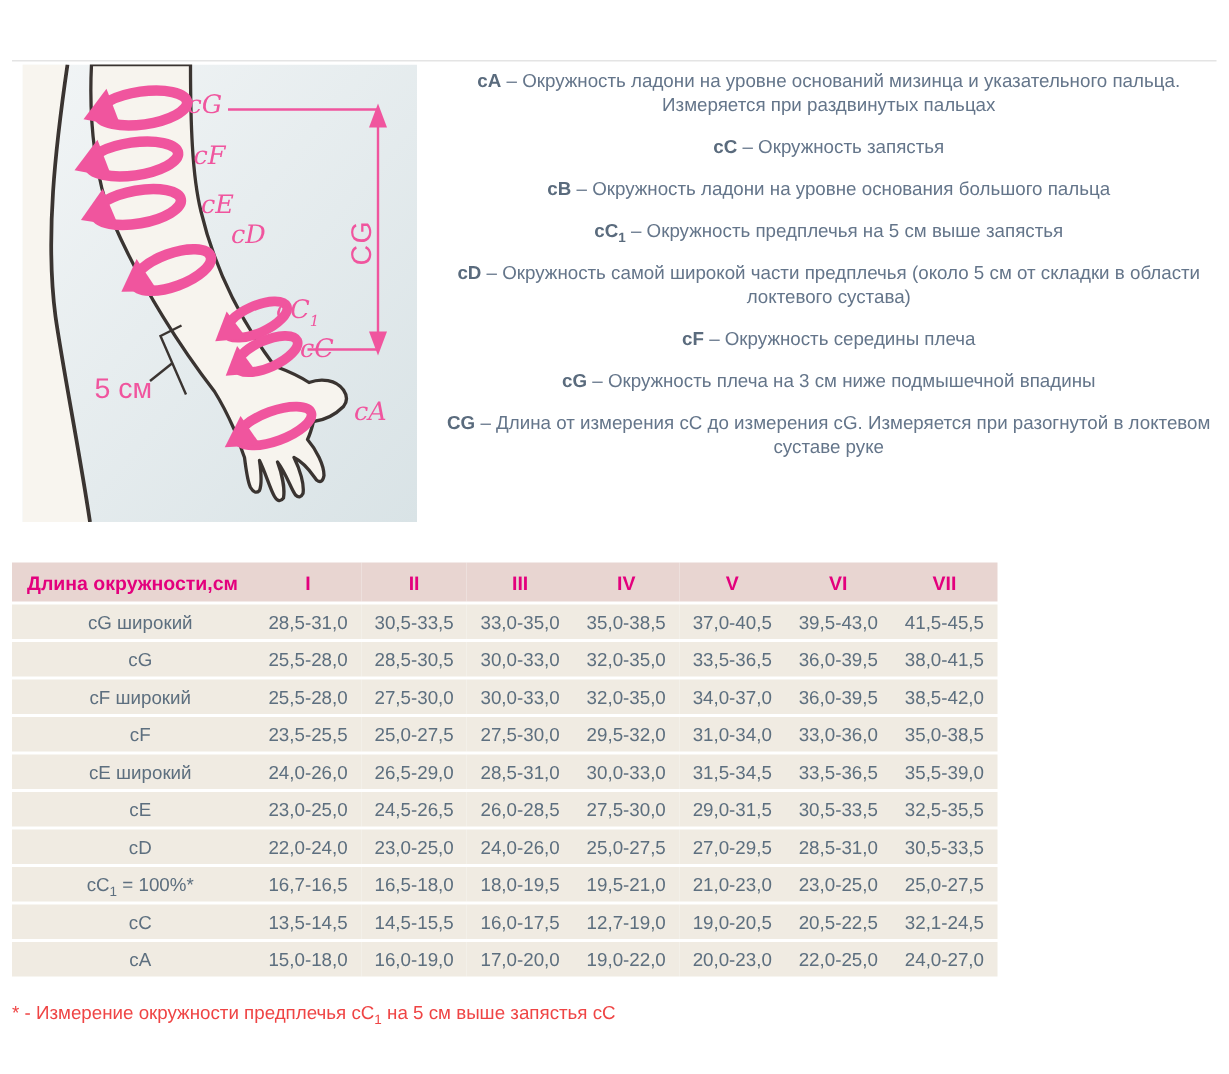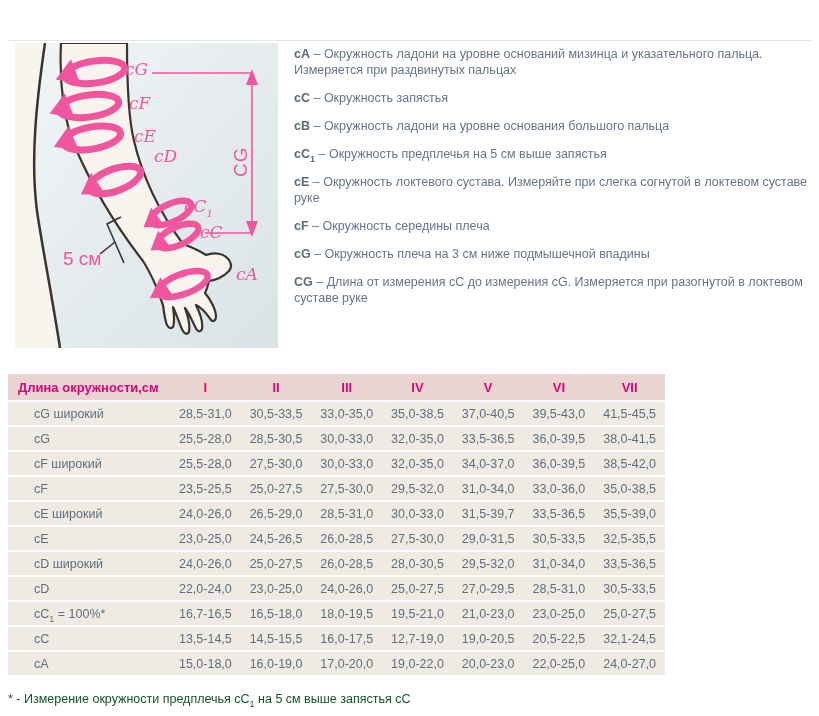--- a/index.html
+++ b/index.html
@@ -11,21 +11,21 @@
   .page{position:relative;width:819px;height:716px;}
   .top-divider{
     margin:40px 8px 0 8px;
     border-top:1px solid #e4e4e4;height:0;
   }
   .content-row{
     display:flex;align-items:flex-start;
     padding:2px 8px 0 15px;gap:16px;
   }
   .illustration-box{flex:0 0 auto;}
-  .descriptions{flex:1 1 auto;padding-top:3px;min-width:0;}
+  .descriptions{flex:1 1 auto;padding-top:3px;min-width:0;text-align:center;}
   .desc{
     margin:0 0 12px 0;
     font-size:12.5px;line-height:16px;color:#64758a;
   }
   .desc b{font-weight:bold;color:#5a6b7d;}
   .desc sub, .row-label sub, .footnote sub{font-size:9px;line-height:0;}
   
   .size-table{
     width:657px;margin:20px 8px 0 8px;
     border-collapse:separate;border-spacing:0 2px;
@@ -34,30 +34,30 @@
   }
   .size-table thead th{
     background:#e8d5d1;color:#e3007d;font-weight:bold;
     height:26px;padding:0;
   }
   .size-table th.corner{
     width:152px;text-align:left;padding-left:10px;font-size:13px;
   }
   .size-table thead th.size-col{text-align:center;font-size:13px;}
   .size-table tbody th.row-label{
-    background:#f0ebe2;font-weight:normal;text-align:left;
-    padding-left:26px;height:21px;
+    background:#f0ebe2;font-weight:normal;text-align:center;
+    padding-left:10px;height:21px;
   }
   .size-table tbody td{
     background:#f0ebe2;text-align:center;height:21px;padding:0;
   }
   
   .footnotes{margin:14px 0 0 8px;}
   .footnote{
-    margin:0 0 13px 0;font-size:12.5px;line-height:16px;color:#14532d;
+    margin:0 0 13px 0;font-size:12.5px;line-height:16px;color:#ef4444;
   }
   
   .il-label{font:italic 17px "DejaVu Serif",serif;fill:#f0559e;}
   .il-label .sub{font-size:10px;}
   .il-cm{font:19px "Liberation Sans",sans-serif;fill:#f0559e;}
   .il-cg{font:19px "Liberation Sans",sans-serif;fill:#f0559e;letter-spacing:1px;}
 </style>
 </head>
 <body>
 
@@ -142,21 +142,21 @@
         <text class="il-label" x="221" y="237">cA</text>
         <text class="il-cm" x="48" y="222">5 см</text>
       </svg>
     </div>
 
     <div class="descriptions">
         <p class="desc"><b><span>cA</span></b> <span>– Окружность ладони на уровне оснований мизинца и указательного пальца. Измеряется при раздвинутых пальцах</span></p>
         <p class="desc"><b><span>cC</span></b> <span>– Окружность запястья</span></p>
         <p class="desc"><b><span>cB</span></b> <span>– Окружность ладони на уровне основания большого пальца</span></p>
         <p class="desc"><b><span>cC</span><sub>1</sub></b> <span>– Окружность предплечья на 5 см выше запястья</span></p>
-        <p class="desc"><b><span>cE</span></b> <span>– Окружность локтевого сустава. Измеряйте при слегка согнутой в локтевом суставе руке</span></p>
+        <p class="desc"><b><span>cD</span></b> <span>– Окружность самой широкой части предплечья (около 5 см от складки в области локтевого сустава)</span></p>
         <p class="desc"><b><span>cF</span></b> <span>– Окружность середины плеча</span></p>
         <p class="desc"><b><span>cG</span></b> <span>– Окружность плеча на 3 см ниже подмышечной впадины</span></p>
         <p class="desc"><b><span>CG</span></b> <span>– Длина от измерения cC до измерения cG. Измеряется при разогнутой в локтевом суставе руке</span></p>
       </div>
   </div>
 
   <table class="size-table">
     <thead>
       <tr>
         <th class="corner">Длина окружности,см</th>
@@ -209,45 +209,35 @@
           <td>31,0-34,0</td>
           <td>33,0-36,0</td>
           <td>35,0-38,5</td>
         </tr>
         <tr>
           <th class="row-label"><span>cE широкий</span></th>
           <td>24,0-26,0</td>
           <td>26,5-29,0</td>
           <td>28,5-31,0</td>
           <td>30,0-33,0</td>
-          <td>31,5-39,7</td>
+          <td>31,5-34,5</td>
           <td>33,5-36,5</td>
           <td>35,5-39,0</td>
         </tr>
         <tr>
           <th class="row-label"><span>cE</span></th>
           <td>23,0-25,0</td>
           <td>24,5-26,5</td>
           <td>26,0-28,5</td>
           <td>27,5-30,0</td>
           <td>29,0-31,5</td>
           <td>30,5-33,5</td>
           <td>32,5-35,5</td>
         </tr>
         <tr>
-          <th class="row-label"><span>cD широкий</span></th>
-          <td>24,0-26,0</td>
-          <td>25,0-27,5</td>
-          <td>26,0-28,5</td>
-          <td>28,0-30,5</td>
-          <td>29,5-32,0</td>
-          <td>31,0-34,0</td>
-          <td>33,5-36,5</td>
-        </tr>
-        <tr>
           <th class="row-label"><span>cD</span></th>
           <td>22,0-24,0</td>
           <td>23,0-25,0</td>
           <td>24,0-26,0</td>
           <td>25,0-27,5</td>
           <td>27,0-29,5</td>
           <td>28,5-31,0</td>
           <td>30,5-33,5</td>
         </tr>
         <tr>

